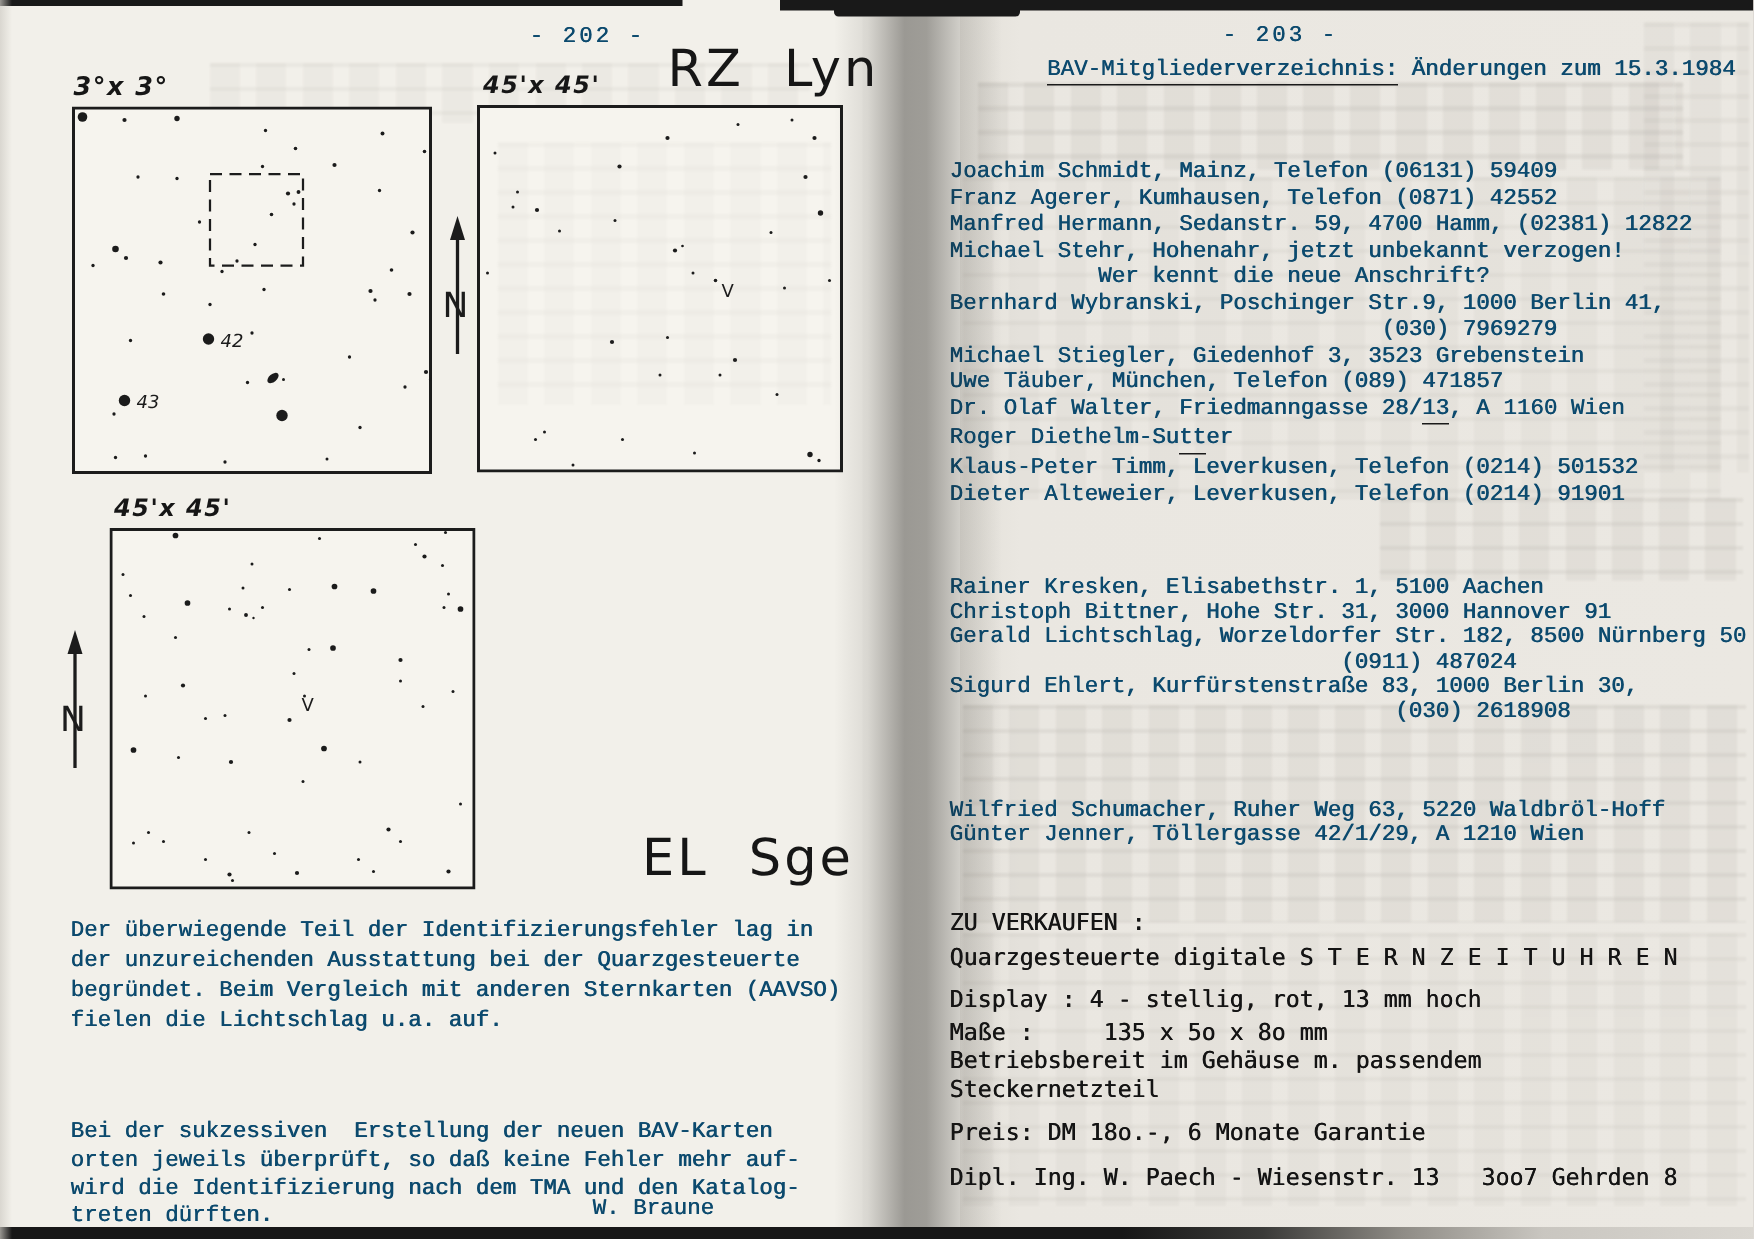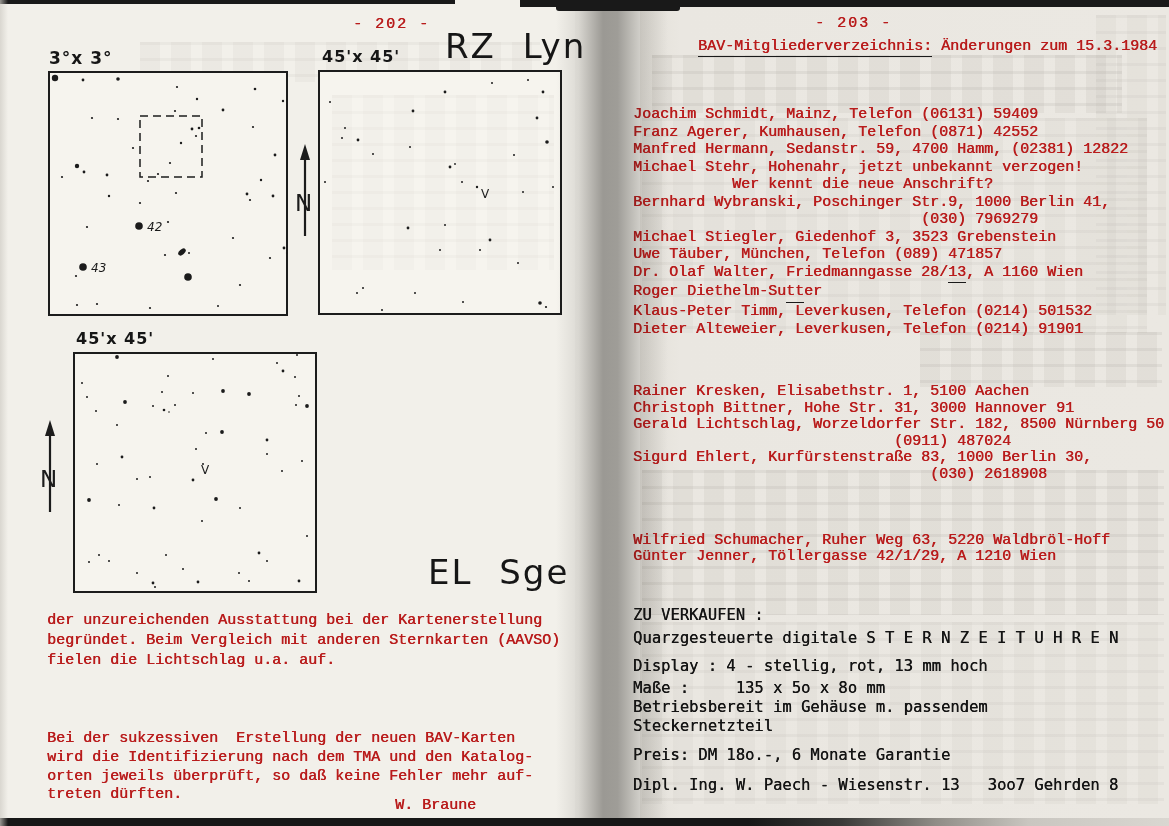--- a/index.html
+++ b/index.html
@@ -23,42 +23,42 @@
         background:linear-gradient(90deg,#cfccc5,rgba(0,0,0,0));opacity:.7;}
   
   .bleed{position:absolute;z-index:1;pointer-events:none;filter:blur(.6px);
         background:
          repeating-linear-gradient(90deg,rgba(108,103,94,.16) 0 20px,rgba(108,103,94,0) 20px 31px),
          repeating-linear-gradient(180deg,rgba(108,103,94,.20) 0 3px,rgba(108,103,94,0) 3px 16px);
         opacity:.30;}
   .bleed.strong{opacity:.45;}
   .bleed.over{z-index:3;opacity:.18;}
   
-  .txt{position:absolute;white-space:pre;color:#b91c1c;z-index:2;
+  .txt{position:absolute;white-space:pre;color:#0c4a6e;z-index:2;
        font-size:15px;text-shadow:.4px 0 0 currentColor;}
   .line{white-space:pre;}
   .useg{display:inline-block;border-bottom:1.6px solid #1a1a1a;padding-bottom:1px;}
   .pagenum{letter-spacing:2px;}
   .heading{letter-spacing:.5px;}
   .lines-block div{white-space:pre;}
   #p1,#p2{line-height:20px;}
-  #p3{line-height:18.8px;}
+  #p3{line-height:18.8px;margin-top:16px;}
   #s0{line-height:17.55px;}
   #s1{line-height:16.6px;}
   #s2{line-height:16.3px;}
   
   .sale-line{position:absolute;white-space:pre;z-index:2;color:#141414;
        font-family:"DejaVu Sans Mono",monospace;font-size:15.5px;text-shadow:.3px 0 0 currentColor;}
   .sl0{left:633px;top:606px;}  .sl1{left:633px;top:629px;}
   .sl2{left:633px;top:657px;}  .sl3{left:633px;top:679px;}
   .sl4{left:633px;top:698px;}  .sl5{left:633px;top:717px;}
   .sl6{left:633px;top:746px;}  .sl7{left:633px;top:776px;}
   
   .chart-scale{position:absolute;z-index:2;font-family:"DejaVu Sans",sans-serif;
-       font-weight:bold;font-size:16px;color:#161616;letter-spacing:1px;}
+       font-style:italic;font-weight:bold;font-size:16px;color:#161616;letter-spacing:1px;}
   .big-title{position:absolute;z-index:2;font-family:"DejaVu Sans",sans-serif;
        font-size:34px;letter-spacing:2px;word-spacing:14px;color:#161616;}
   svg{position:absolute;z-index:2;}
   svg text{font-family:"DejaVu Sans",sans-serif;}
 </style>
 </head>
 <body>
 
 <div class="scan">
 
@@ -246,23 +246,23 @@
     </svg>
 
   <svg style="left:33px;top:420px;" width="34" height="96" viewBox="0 0 34 96">
     <line x1="17" y1="8" x2="17" y2="92" stroke="#1c1c1c" stroke-width="2.2"></line>
     <polygon points="17,0 12,16 22,16" fill="#1c1c1c"></polygon>
     <text x="7" y="67" font-size="23" fill="#1c1c1c">N</text>
   </svg>
 
   <div class="big-title" style="left:428px;top:552px;">EL Sge</div>
 
-  <div id="p1" class="txt lines-block" style="left:47px;top:611px;"><div class="line">der unzureichenden Ausstattung bei der Kartenerstellung</div><div class="line">begründet. Beim Vergleich mit anderen Sternkarten (AAVSO)</div><div class="line">fielen die Lichtschlag u.a. auf.</div></div>
+  <div id="p1" class="txt lines-block" style="left:47px;top:611px;"><div class="line">Der überwiegende Teil der Identifizierungsfehler lag in</div><div class="line">der unzureichenden Ausstattung bei der Quarzgesteuerte</div><div class="line">begründet. Beim Vergleich mit anderen Sternkarten (AAVSO)</div><div class="line">fielen die Lichtschlag u.a. auf.</div></div>
   <div id="p2" class="txt lines-block" style="left:47px;top:690px;"></div>
-  <div id="p3" class="txt lines-block" style="left:47px;top:730px;"><div class="line">Bei der sukzessiven  Erstellung der neuen BAV-Karten</div><div class="line">wird die Identifizierung nach dem TMA und den Katalog-</div><div class="line">orten jeweils überprüft, so daß keine Fehler mehr auf-</div><div class="line">treten dürften.</div></div>
+  <div id="p3" class="txt lines-block" style="left:47px;top:730px;"><div class="line">Bei der sukzessiven  Erstellung der neuen BAV-Karten</div><div class="line">orten jeweils überprüft, so daß keine Fehler mehr auf-</div><div class="line">wird die Identifizierung nach dem TMA und den Katalog-</div><div class="line">treten dürften.</div></div>
   <div class="txt" style="left:395px;top:797px;text-align:center;">W. Braune</div>
 
   <div class="txt pagenum" style="left:815px;top:15px;">- 203 -</div>
 
   <div class="txt lines-block" style="left:698px;top:38px;text-align:center;"><div class="line"><span class="useg">BAV-Mitgliederverzeichnis:</span><span> Änderungen zum 15.3.1984</span></div></div>
 
   <div id="s0" class="txt lines-block" style="left:633px;top:106px;"><div class="line">Joachim Schmidt, Mainz, Telefon (06131) 59409</div><div class="line">Franz Agerer, Kumhausen, Telefon (0871) 42552</div><div class="line">Manfred Hermann, Sedanstr. 59, 4700 Hamm, (02381) 12822</div><div class="line">Michael Stehr, Hohenahr, jetzt unbekannt verzogen!</div><div class="line">           Wer kennt die neue Anschrift?</div><div class="line">Bernhard Wybranski, Poschinger Str.9, 1000 Berlin 41,</div><div class="line">                                (030) 7969279</div><div class="line">Michael Stiegler, Giedenhof 3, 3523 Grebenstein</div><div class="line">Uwe Täuber, München, Telefon (089) 471857</div><div class="line"><span>Dr. Olaf Walter, Friedmanngasse 28/</span><span class="useg">13</span><span>, A 1160 Wien</span></div><div class="line"><span>Roger Diethelm-Su</span><span class="useg">tt</span><span>er</span></div><div class="line">Klaus-Peter Timm, Leverkusen, Telefon (0214) 501532</div><div class="line">Dieter Alteweier, Leverkusen, Telefon (0214) 91901</div></div>
 
   <div id="s1" class="txt lines-block" style="left:633px;top:384px;"><div class="line">Rainer Kresken, Elisabethstr. 1, 5100 Aachen</div><div class="line">Christoph Bittner, Hohe Str. 31, 3000 Hannover 91</div><div class="line">Gerald Lichtschlag, Worzeldorfer Str. 182, 8500 Nürnberg 50</div><div class="line">                             (0911) 487024</div><div class="line">Sigurd Ehlert, Kurfürstenstraße 83, 1000 Berlin 30,</div><div class="line">                                 (030) 2618908</div></div>
 

